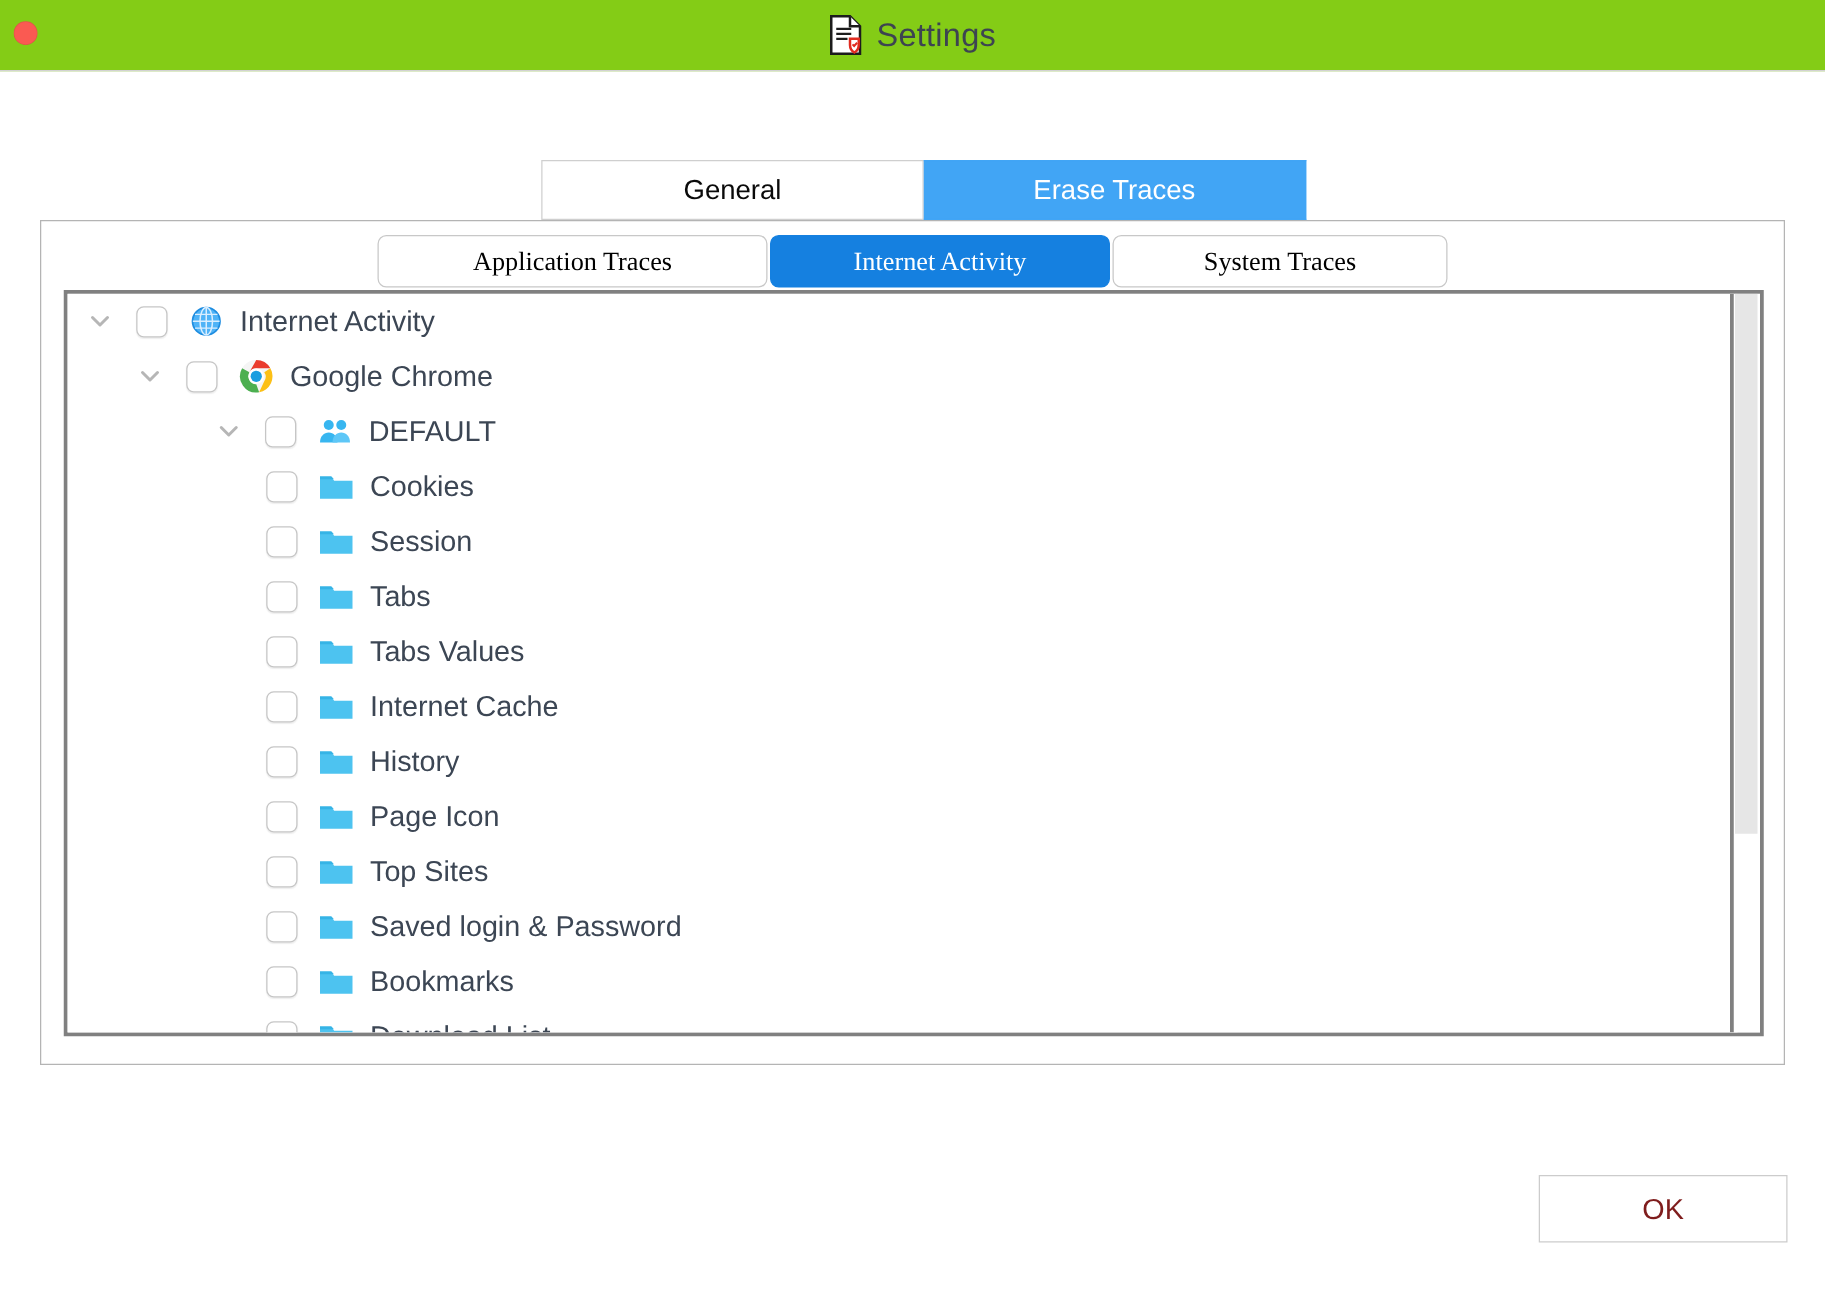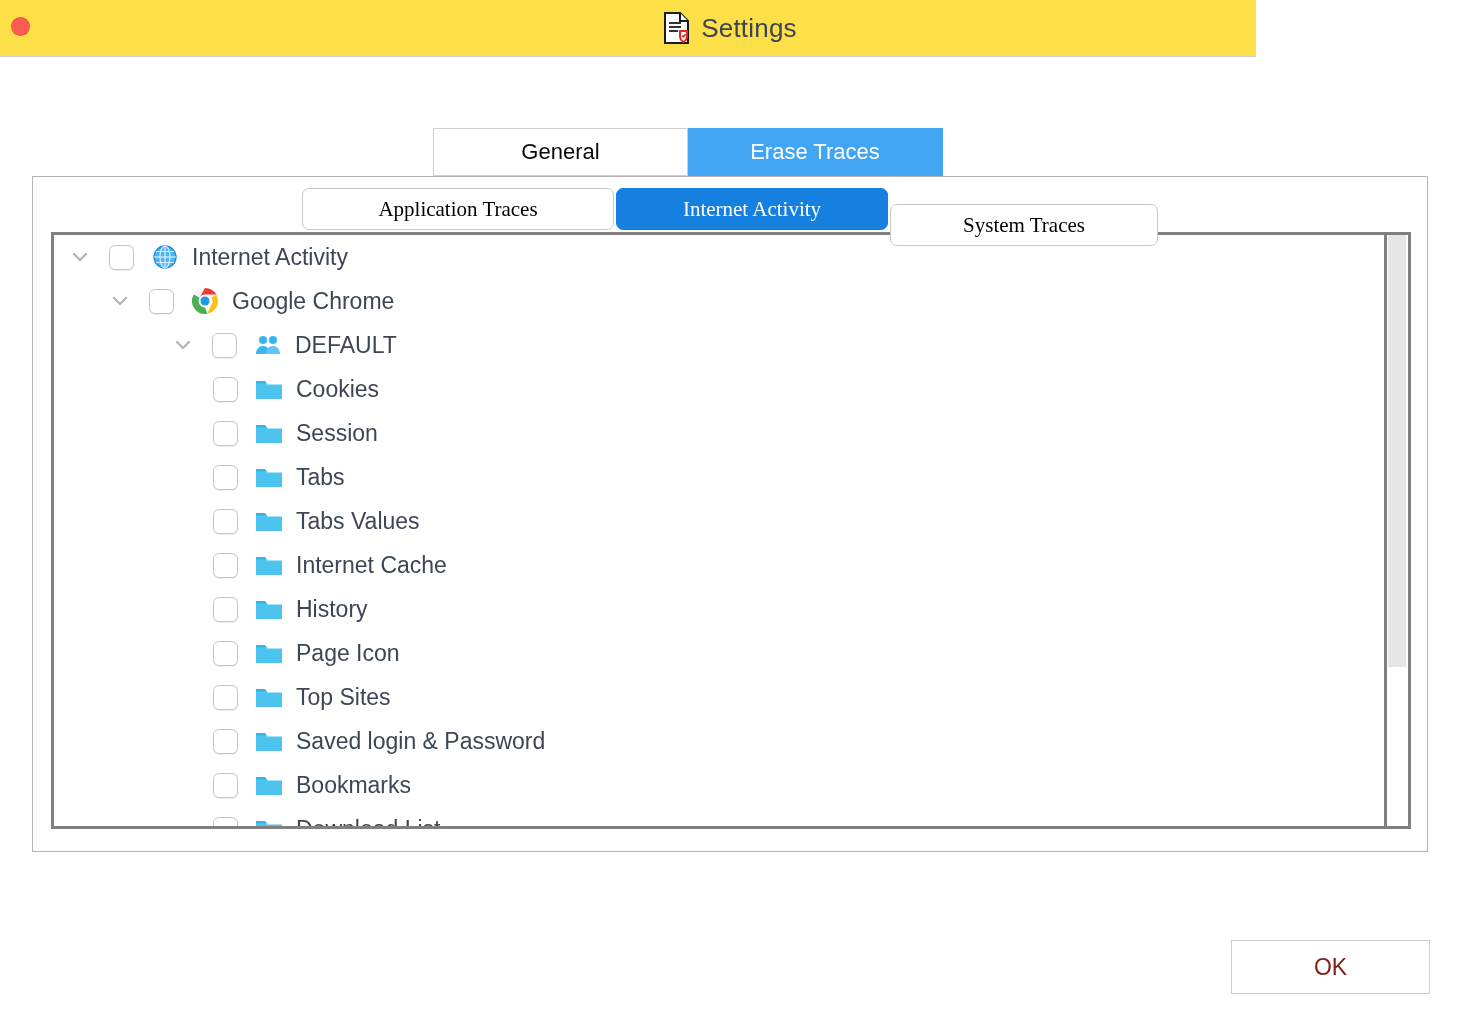--- a/index.html
+++ b/index.html
@@ -12,23 +12,23 @@
     background: #ffffff;
     font-family: "Liberation Sans", sans-serif;
     overflow: hidden;
     position: relative;
   }
 
   
   .titlebar {
     position: absolute;
     left: 0; top: 0;
-    width: 1256px;
+    width: 1460px;
     height: 56px;
-    background: #fde047;
+    background: #84cc16;
     border-bottom: 1px solid #d2d2d2;
     text-decoration: underline;
   }
   .close-btn {
     position: absolute;
     left: 11px; top: 17px;
     width: 19px; height: 19px;
     border-radius: 50%;
     background: #fa5a52;
     box-shadow: inset 0 0 0 0.5px rgba(0,0,0,.10);
@@ -52,21 +52,21 @@
   .doc-icon { width: 28px; height: 32px; display:block; }
 
   
   .outer-tabs {
     position: absolute;
     left: 433px; top: 128px;
     display: flex;
     height: 48px;
   }
   .outer-tab {
-    width: 255px;
+    width: 306px;
     height: 48px;
     box-sizing: border-box;
     display: flex;
     align-items: center;
     justify-content: center;
     font-size: 22px;
     background: #ffffff;
     color: #0a0a0a;
     border: 1px solid #cfcfcf;
     font-family: "Liberation Sans", sans-serif;
@@ -105,21 +105,21 @@
     font-size: 21px;
     font-family: Liberation Serif, serif;
     background: #ffffff;
     color: #000000;
     border: 1px solid #c8c8c8;
     border-radius: 7px;
     margin-right: 2px;
   }
   .inner-tab.it0 { width: 312px; }
   .inner-tab.it1 { width: 272px; }
-  .inner-tab.it2 { width: 268px; margin-right: 0; margin-top: 16px; }
+  .inner-tab.it2 { width: 268px; margin-right: 0; }
   .inner-tab.active {
     background: #1580e0;
     color: #ffffff;
     border-color: #1580e0;
   }
 
   
   .listbox {
     position: absolute;
     left: 51px; top: 232px;

